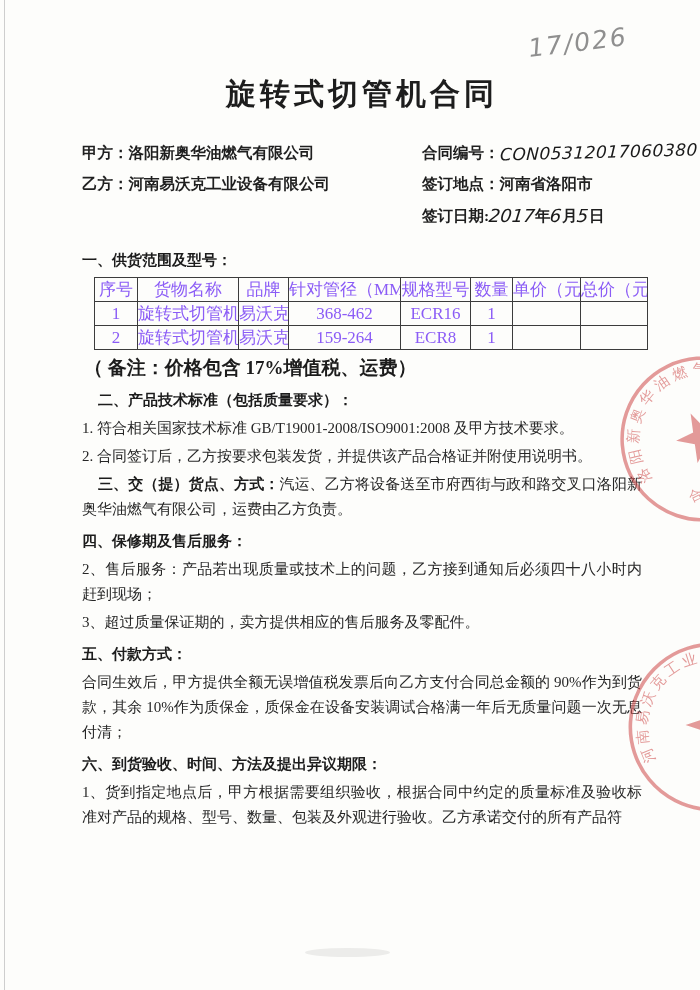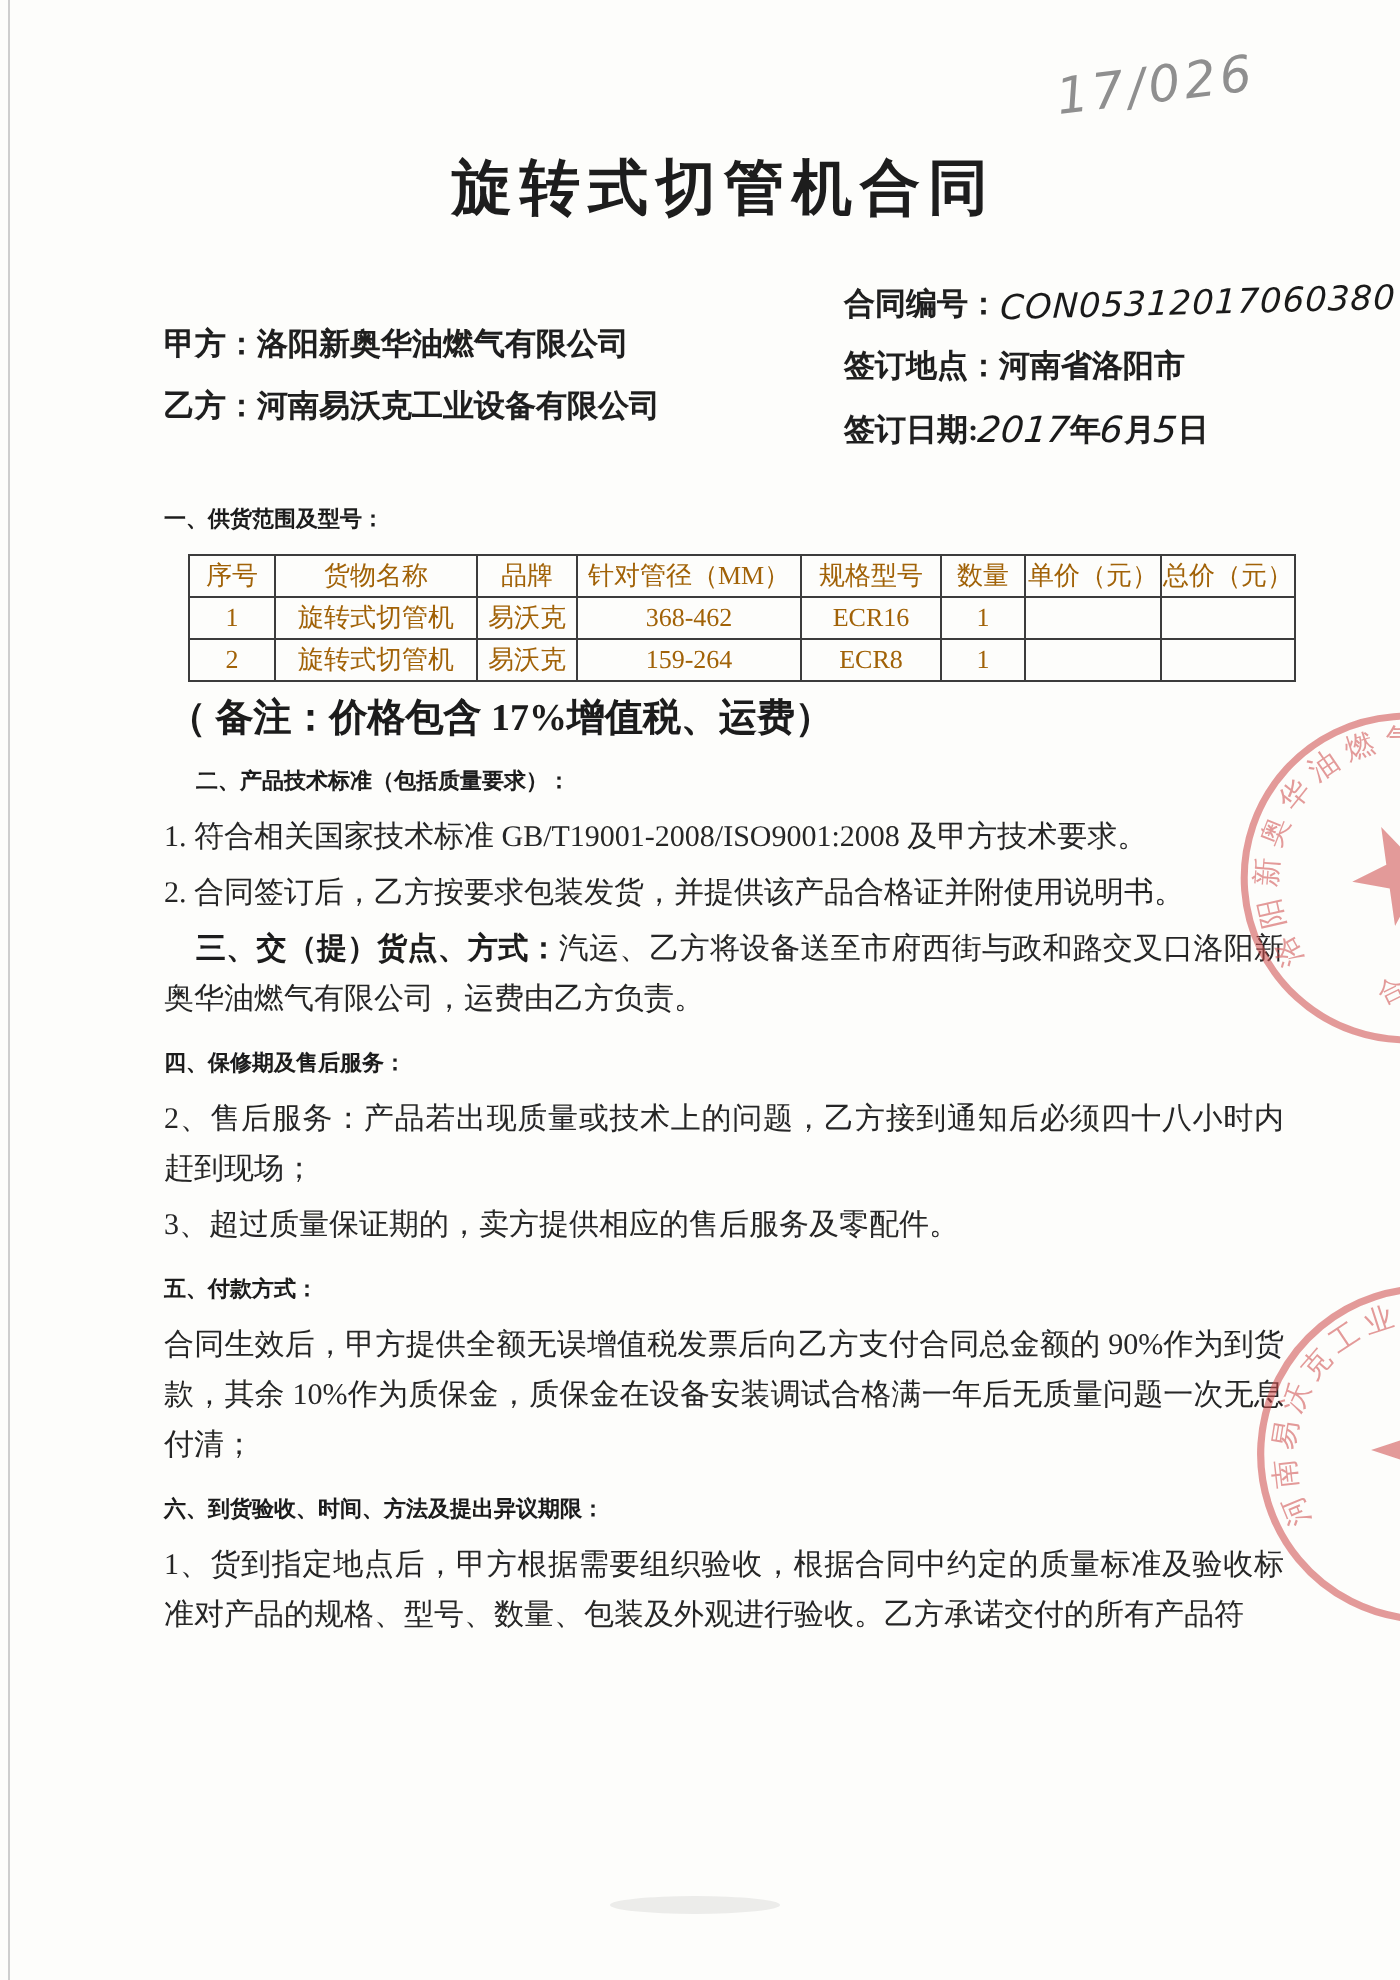--- a/index.html
+++ b/index.html
@@ -10,37 +10,37 @@
 
   .corner-mark{position:absolute;top:28px;left:528px;transform:rotate(-7deg);
        font-family:"DejaVu Sans",sans-serif;font-style:italic;font-size:25px;color:#8f8f8f;letter-spacing:2px;}
 
   .content{position:absolute;left:82px;top:0;width:560px;}
 
   .doc-title{margin:74px 0 0 0;text-align:center;font-size:30px;font-weight:700;
        letter-spacing:4px;color:#1d1d1d;}
 
   .parties{display:flex;margin-top:22px;line-height:31px;font-size:15.5px;font-weight:700;color:#1f1f1f;}
-  .parties .col-left{width:340px;flex:none;margin-top:20px;}
+  .parties .col-left{width:340px;flex:none;}
   .parties .col-right{flex:1;}
   .party-row{white-space:nowrap;}
 
   .hw{font-family:"DejaVu Sans",sans-serif;font-style:italic;font-weight:400;color:#1a1a1a;}
   .hw-contract{display:inline-block;font-size:17px;letter-spacing:.5px;transform:rotate(-1.5deg) skewX(-4deg);}
   .hw-date{display:inline-block;font-size:18px;transform:skewX(-6deg);position:relative;top:1px;}
 
-  .sec-head{font-size:11px;font-weight:700;color:#1c1c1c;margin:7px 0 3px 0;line-height:25px;}
+  .sec-head{font-size:15px;font-weight:700;color:#1c1c1c;margin:7px 0 3px 0;line-height:25px;}
   .sec-head.first{margin-top:17px;}
   .indent1{margin-left:16px;}
   .para{font-size:15px;line-height:25px;margin:3px 0;text-align:justify;color:#262626;}
   .para .lead{font-weight:700;color:#1c1c1c;}
   .note-line{font-size:19px;font-weight:700;margin:5px 0 2px 2px;color:#1c1c1c;}
 
   table.supply{border-collapse:collapse;margin:4px 0 0 12px;table-layout:fixed;width:553px;
-       font-size:13px;color:#a16207;padding-left:32px;}
+       font-size:17px;color:#8b5cf6;padding-left:32px;}
   table.supply th,table.supply td{border:1px solid #3c3c3c;text-align:center;padding:0;height:20px;
        font-weight:400;overflow:hidden;white-space:nowrap;}
 
   .stamp{position:absolute;color:rgba(206,72,72,0.55);}
   .stamp svg{display:block;}
   .stamp1{top:348px;left:612px;transform:rotate(-26deg);}
   .stamp2{top:634px;left:620px;transform:rotate(-18deg);}
 </style>
 </head>
 <body>

